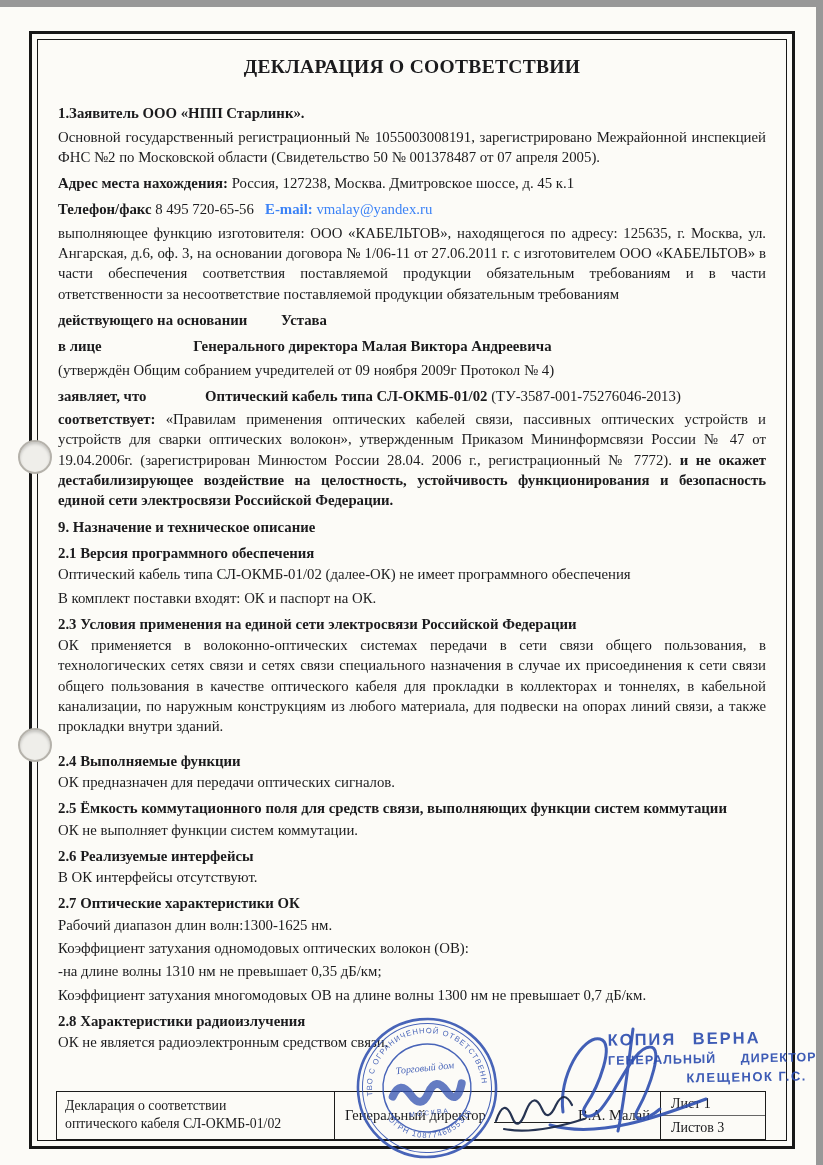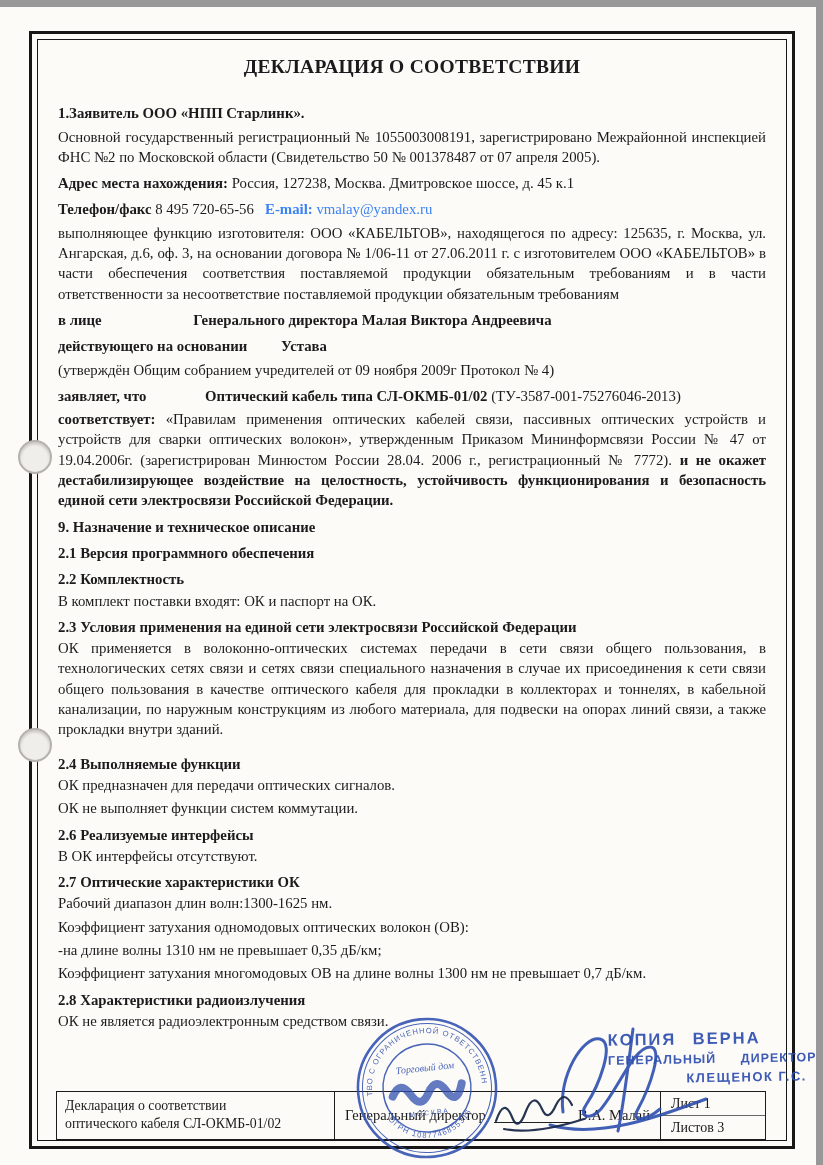--- a/index.html
+++ b/index.html
@@ -67,55 +67,56 @@
     <p class="block mt6">
       <span class="b">Телефон/факс</span>
       <span>8 495 720-65-56</span>&nbsp;&nbsp;
       <span class="b navy">E-mail:</span>
       <span class="navy">vmalay@yandex.ru</span>
     </p>
 
     <p class="block">выполняющее функцию изготовителя: ООО «КАБЕЛЬТОВ», находящегося по адресу: 125635, г. Москва, ул. Ангарская, д.6, оф. 3, на основании договора № 1/06-11 от 27.06.2011 г. с изготовителем ООО «КАБЕЛЬТОВ» в части обеспечения соответствия поставляемой продукции обязательным требованиям и в части ответственности за несоответствие поставляемой продукции обязательным требованиям</p>
 
     <p class="block mt6">
-      <span class="b sp88">в лице</span>
-      <span class="b">Генерального директора Малая Виктора Андреевича</span>
+      <span class="b sp30">действующего на основании</span>
+      <span class="b">Устава</span>
     </p>
 
     <p class="block mt6">
-      <span class="b sp30">действующего на основании</span>
-      <span class="b">Устава</span>
+      <span class="b sp88">в лице</span>
+      <span class="b">Генерального директора Малая Виктора Андреевича</span>
     </p>
     <div class="block">(утверждён Общим собранием учредителей от 09 ноября 2009г Протокол № 4)</div>
 
     <p class="block mt6">
       <span class="b sp55">заявляет, что</span>
       <span class="b">Оптический кабель типа СЛ-ОКМБ-01/02</span>
       <span>(ТУ-3587-001-75276046-2013)</span>
     </p>
 
     <p class="block">
       <span class="b">соответствует:</span>
       <span>«Правилам применения оптических кабелей связи, пассивных оптических устройств и устройств для сварки оптических волокон», утвержденным Приказом Мининформсвязи России № 47 от 19.04.2006г. (зарегистрирован Минюстом России 28.04. 2006 г., регистрационный  № 7772).</span>
       <span class="b">и не окажет дестабилизирующее воздействие на целостность, устойчивость функционирования и безопасность единой сети электросвязи Российской Федерации.</span>
     </p>
 
     <div class="h">9. Назначение и техническое описание</div>
 
     <div class="h">2.1 Версия программного обеспечения</div>
+    <p class="block">Оптический кабель типа СЛ-ОКМБ-01/02 (далее-ОК) не имеет программного обеспечения</p>
 
-    <div class="h">2.2 Комплектность</div>
     <p class="block">В комплект поставки входят: ОК и паспорт на ОК.</p>
 
     <div class="h">2.3 Условия применения на единой сети электросвязи Российской Федерации</div>
     <p class="block">ОК применяется в волоконно-оптических системах передачи в сети связи общего пользования, в технологических сетях связи и сетях связи специального назначения в случае их присоединения к сети связи общего пользования в качестве оптического кабеля для прокладки в коллекторах и тоннелях, в кабельной канализации, по наружным конструкциям из любого материала, для подвески на опорах линий связи, а также прокладки внутри зданий.</p>
 
     <div class="h h-gap">2.4 Выполняемые функции</div>
     <p class="block">ОК предназначен для передачи оптических сигналов.</p>
 
+    <div class="h">2.5 Ёмкость коммутационного поля для средств связи, выполняющих функции систем коммутации</div>
     <p class="block">ОК не выполняет функции систем коммутации.</p>
 
     <div class="h">2.6 Реализуемые интерфейсы</div>
     <p class="block">В ОК интерфейсы отсутствуют.</p>
 
     <div class="h">2.7 Оптические характеристики ОК</div>
     <div class="block">Рабочий диапазон длин волн:1300-1625 нм.</div>
     <div class="block">Коэффициент затухания одномодовых оптических волокон (ОВ):</div>
     <div class="block">-на длине волны 1310 нм не превышает 0,35 дБ/км;</div>
     <div class="block">Коэффициент затухания многомодовых ОВ на длине волны 1300 нм не превышает 0,7 дБ/км.</div>

